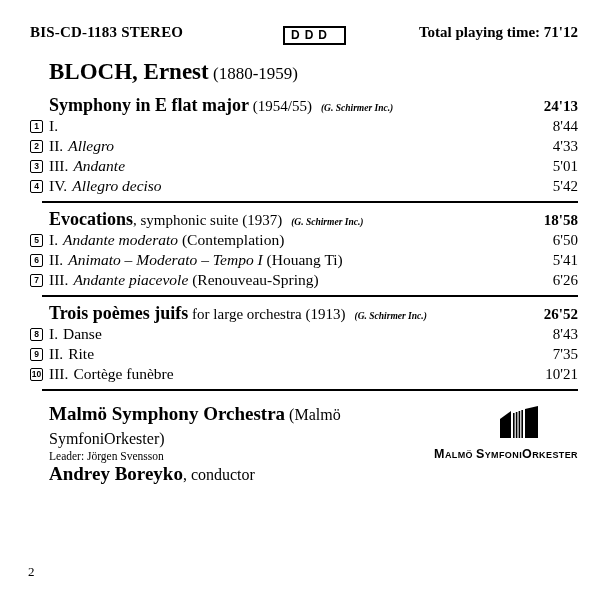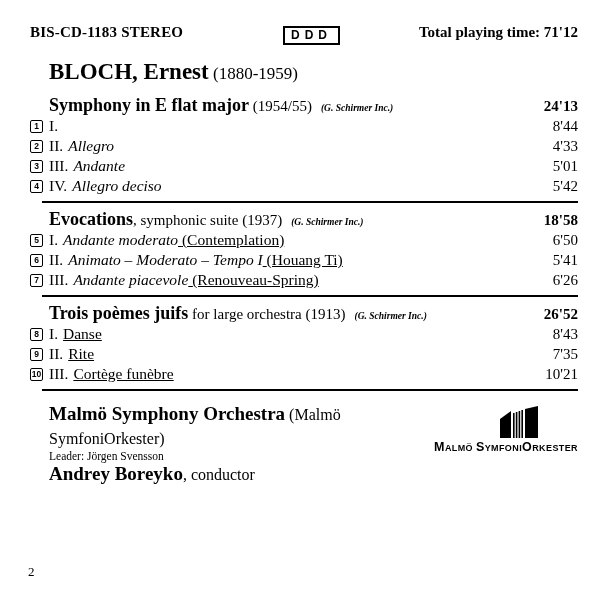--- a/index.html
+++ b/index.html
@@ -8,21 +8,21 @@
     width:600px; height:600px; background:#ffffff; color:#000;
     font-family:"Liberation Serif", serif;
     position:relative; margin:0 auto; overflow:hidden;
   }
   .inner { padding:24px 22px 0 30px; }
 
   
   .hdr { display:flex; align-items:center;text-align:right; }
   .hdr-catalog { font-weight:bold; font-size:15px; letter-spacing:0.2px; }
   .spars {
-    border:2px solid #000; padding:1px 6px 1px 6px;
+    border:2px solid #000; padding:1px 12px 1px 6px;
     font-family:"Liberation Sans", sans-serif; font-weight:bold;
     font-size:12px; letter-spacing:5px; line-height:1.1;
     position:absolute; left:283px; top:26px;
   }
   .hdr-time { font-weight:bold; font-size:15px; margin-left:auto; }
 
   
   .composer { margin-top:18px; padding-left:19px; }
   .composer-name { font-weight:bold; font-size:23px; }
   .composer-dates { font-size:17px; white-space:pre-wrap; }
@@ -37,21 +37,21 @@
   
   .track { display:flex; align-items:center; height:20px; font-size:15.5px; }
   .tnum {
     width:13px; height:13px; border:1px solid #000; border-radius:2px;
     display:flex; align-items:center; justify-content:center;
     font-family:"Liberation Sans", sans-serif; font-weight:bold; font-size:8.5px;
     margin-right:6px; flex:none;
   }
   .roman { margin-right:5px; }
   .tempo { font-style:italic; }
-  .tsuffix { white-space:pre-wrap;text-decoration:underline; }
+  .tsuffix { white-space:pre-wrap; }
   .ttime { margin-left:auto; font-size:15px; }
 
   .rule { border-top:2px solid #000; margin:5px 0 5px 12px; }
   .sec { margin-top:6px; }
   .sec-first { margin-top:10px; }
 
   
   .credits { display:flex; margin-top:11px; padding-left:19px; }
   .cred-left { }
   .cred-line1 { font-size:19px; line-height:1.25; }
@@ -59,21 +59,21 @@
   .cred-orch-alt { font-size:16px; white-space:pre-wrap; }
   .cred-leader { font-size:11.5px; margin-top:0; }
   .cred-line3 { font-size:19px; margin-top:1px; }
   .cred-cond { font-weight:bold; }
   .cred-role { font-size:16px; white-space:pre-wrap; }
 
   .logo { margin-left:auto; width:150px; display:flex; flex-direction:column; align-items:center; padding-top:4px; }
   .logo-mark { width:40px; height:32px; margin-left:28px; }
   .logo-caption {
     font-family:"Liberation Sans", sans-serif; font-weight:600;
-    font-size:9px; letter-spacing:0.4px; margin-top:2px; white-space:nowrap;
+    font-size:9px; letter-spacing:0.4px; margin-top:9px; white-space:nowrap;
   }
   .logo-caption .big { font-size:12.5px; }
 
   .pagenum { position:absolute; left:28px; bottom:20px; font-size:13px; }
 </style>
 </head>
 <body>
 
 <div class="page">
   <div class="inner">

